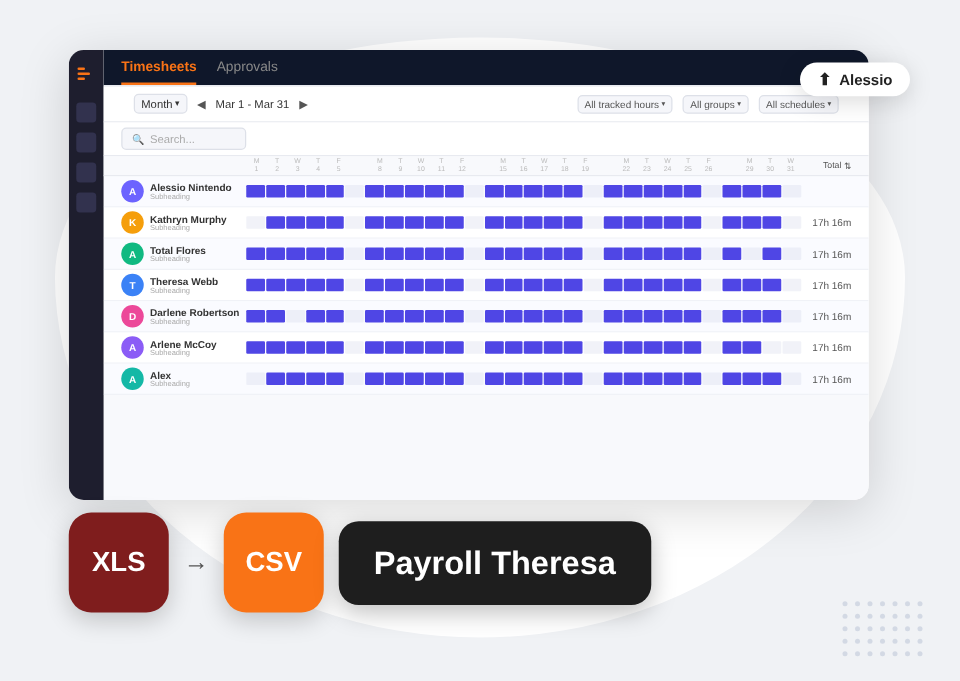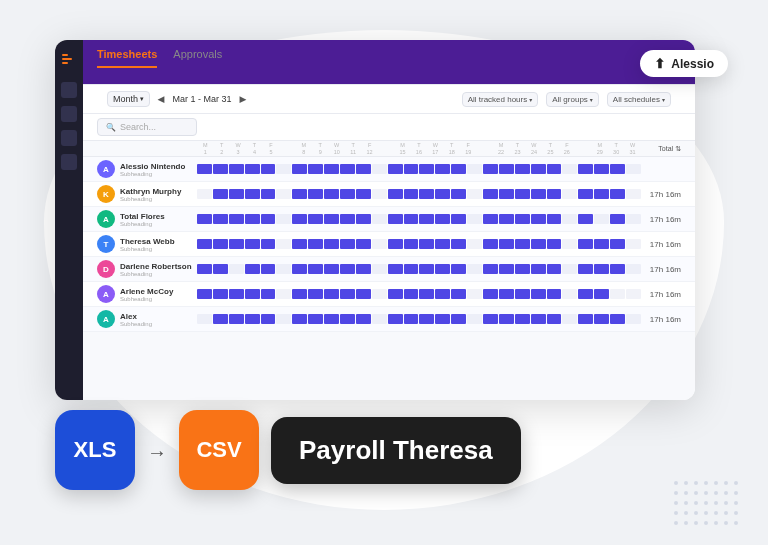--- a/index.html
+++ b/index.html
@@ -76,22 +76,22 @@
       position: absolute;
       left: 28px;
       top: 0;
       right: 0;
       bottom: 0;
       background: #f8f9fc;
     }
 
     
     .top-nav {
-      background: #4c1d95;
-      padding: 8px 14px 16px;
+      background: #0f172a;
+      padding: 8px 14px 0;
       border-bottom: 1px solid #e8eaf0;
     }
 
     .nav-tabs {
       display: flex;
       gap: 16px;
       align-items: center;
     }
 
     .nav-tab {
@@ -292,21 +292,21 @@
       border-radius: 18px;
       display: flex;
       align-items: center;
       justify-content: center;
       font-size: 22px;
       font-weight: 800;
       color: #fff;
       box-shadow: 0 6px 20px rgba(0,0,0,0.2);
     }
 
-    .btn-xls { background: #1d4ed8; }
+    .btn-xls { background: #7f1d1d; }
     .btn-csv { background: #f97316; }
 
     .arrow-connector {
       font-size: 20px;
       color: #555;
     }
 
     
     .payroll-badge {
       background: #1e1e1e;

